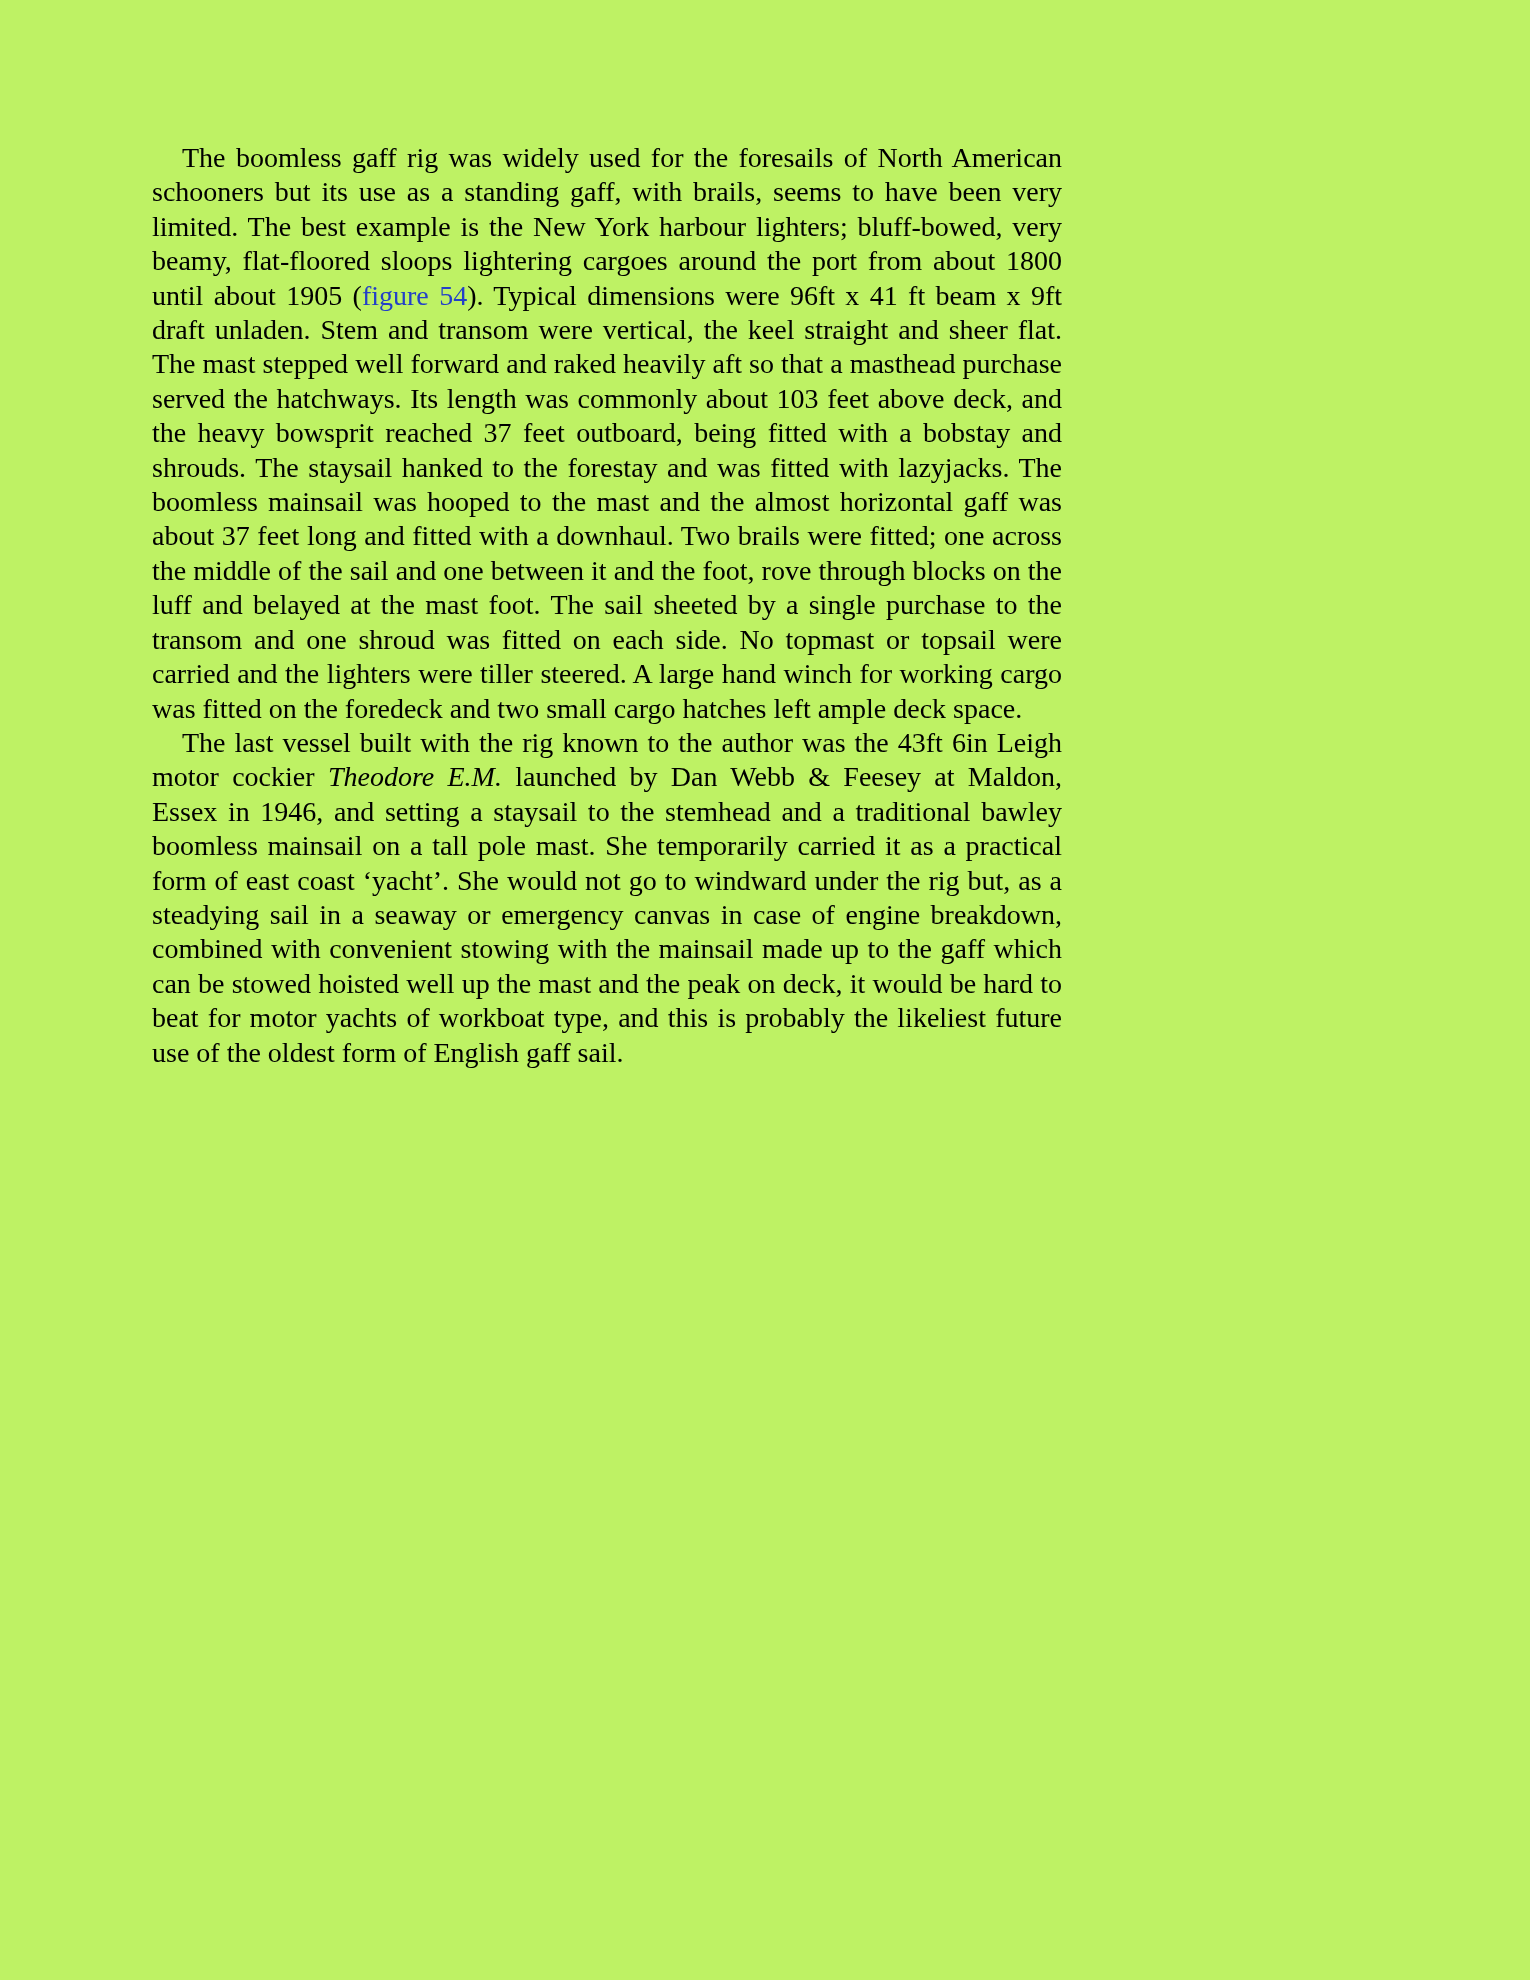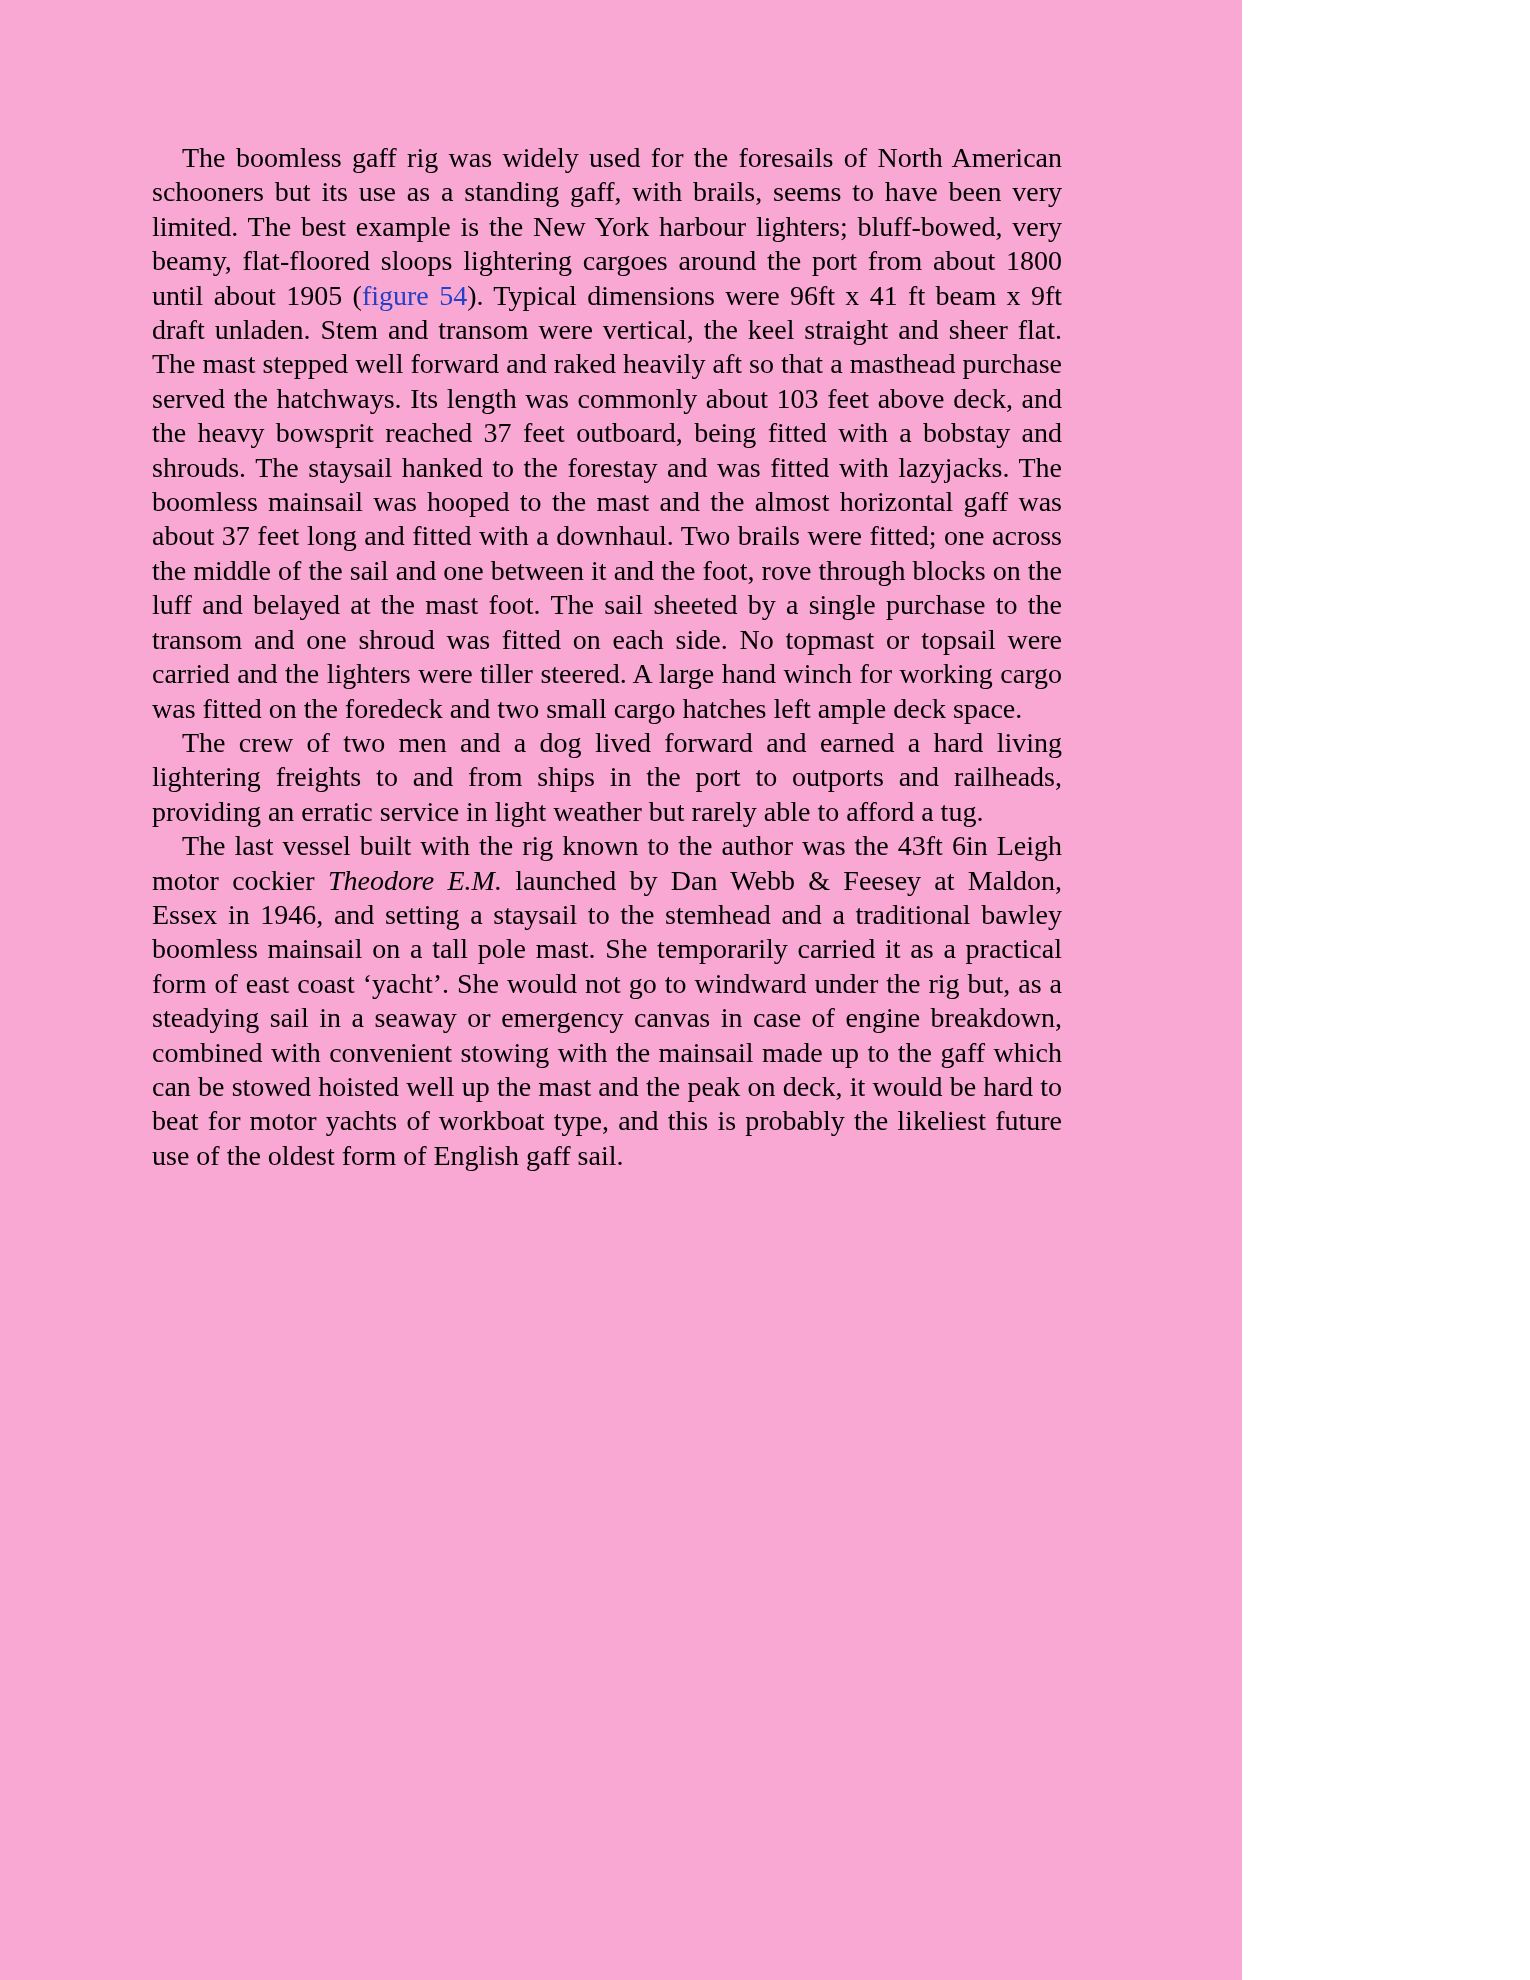--- a/index.html
+++ b/index.html
@@ -9,24 +9,24 @@
   }
   body {
     width: 1530px;
     height: 1980px;
     font-family: "Liberation Serif", "DejaVu Serif", serif;
     color: #000000;
     overflow: hidden;
   }
   .page {
     box-sizing: border-box;
-    width: 1242px;
+    width: 1530px;
     height: 1980px;
     padding: 141px 0 0 152px;
-    background: #f9a8d4;
+    background: #bef264;
   }
   .text-block {
     width: 910px;
     font-size: 28px;
     line-height: 34.4px;
     text-align: justify;
   }
   .text-block p {
     margin: 0;
     padding: 0;
@@ -39,16 +39,15 @@
   }
   .text-block em {
   }
 </style>
 </head>
 <body style="color: rgb(0, 0, 0); background: rgb(255, 255, 255);">
 
 <div class="page">
   <div class="text-block">
       <p><span>The boomless gaff rig was widely used for the foresails of North American schooners but its use as a standing gaff, with brails, seems to have been very limited. The best example is the New York harbour lighters; bluff-bowed, very beamy, flat-floored sloops lightering cargoes around the port from about 1800 until about 1905 (</span><a href="#">figure 54</a><span>). Typical dimensions were 96ft x 41 ft beam x 9ft draft unladen. Stem and transom were vertical, the keel straight and sheer flat. The mast stepped well forward and raked heavily aft so that a masthead purchase served the hatchways. Its length was commonly about 103 feet above deck, and the heavy bowsprit reached 37 feet outboard, being fitted with a bobstay and shrouds. The staysail hanked to the forestay and was fitted with lazyjacks. The boomless mainsail was hooped to the mast and the almost horizontal gaff was about 37 feet long and fitted with a downhaul. Two brails were fitted; one across the middle of the sail and one between it and the foot, rove through blocks on the luff and belayed at the mast foot. The sail sheeted by a single purchase to the transom and one shroud was fitted on each side. No topmast or topsail were carried and the lighters were tiller steered. A large hand winch for working cargo was fitted on the foredeck and two small cargo hatches left ample deck space.</span></p>
-      <p><span>The crew of two men and a dog lived forward and earned a hard living lightering freights to and from ships in the port to outports and railheads, providing an erratic service in light weather but rarely able to afford a tug.</span></p>
       <p><span>The last vessel built with the rig known to the author was the 43ft 6in Leigh motor cockier </span><em>Theodore E.M.</em><span> launched by Dan Webb &amp; Feesey at Maldon, Essex in 1946, and setting a staysail to the stemhead and a traditional bawley boomless mainsail on a tall pole mast. She temporarily carried it as a practical form of east coast ‘yacht’. She would not go to windward under the rig but, as a steadying sail in a seaway or emergency canvas in case of engine breakdown, combined with convenient stowing with the mainsail made up to the gaff which can be stowed hoisted well up the mast and the peak on deck, it would be hard to beat for motor yachts of workboat type, and this is probably the likeliest future use of the oldest form of English gaff sail.</span></p>
     </div>
 </div>
 
 </body></html>

